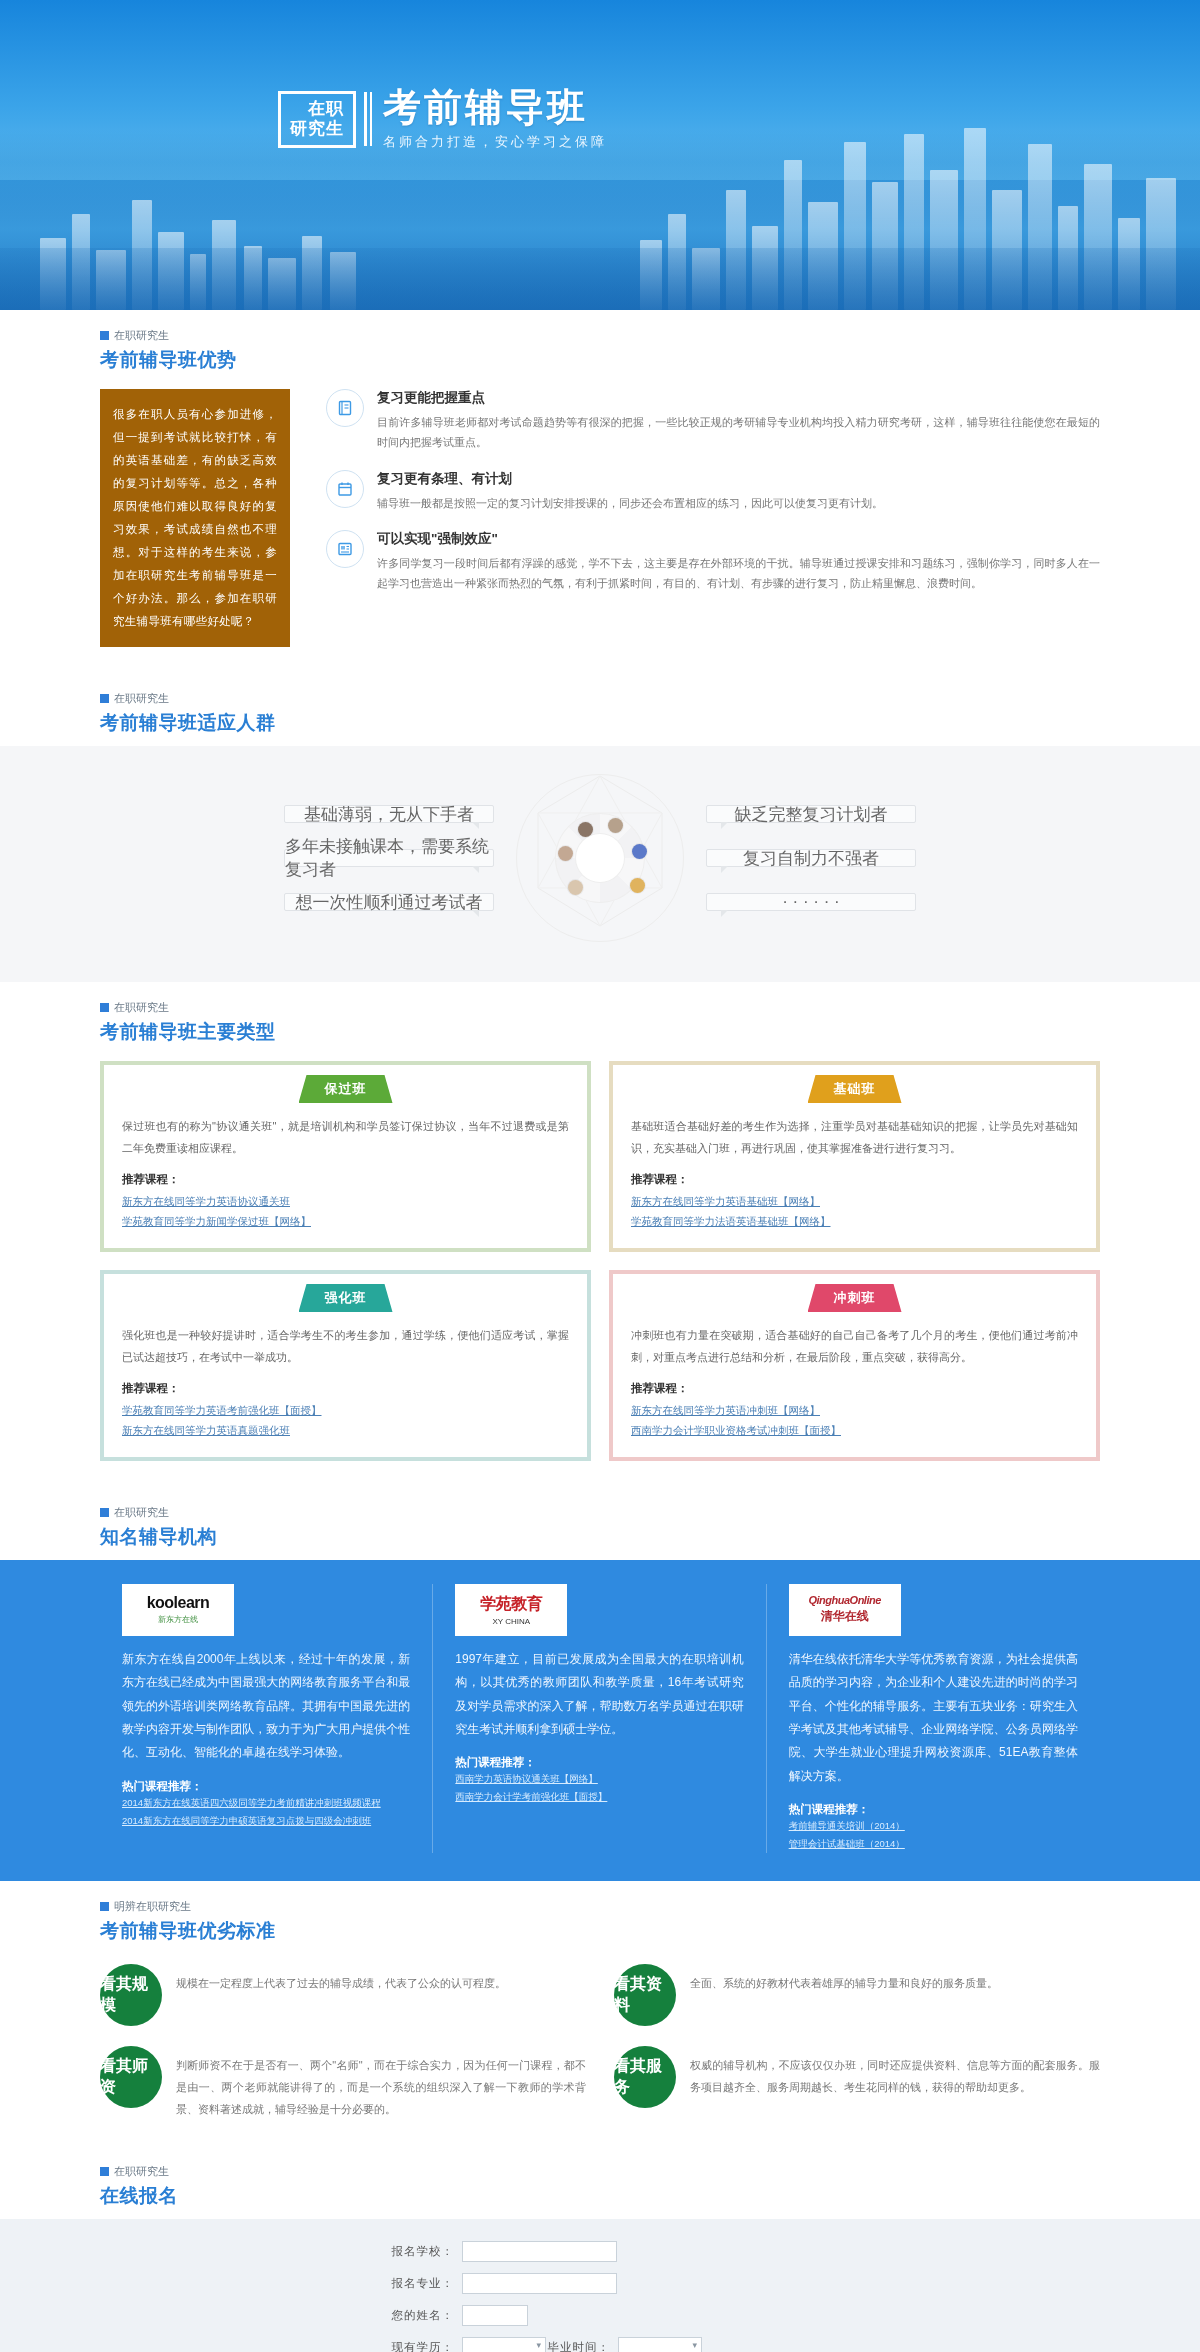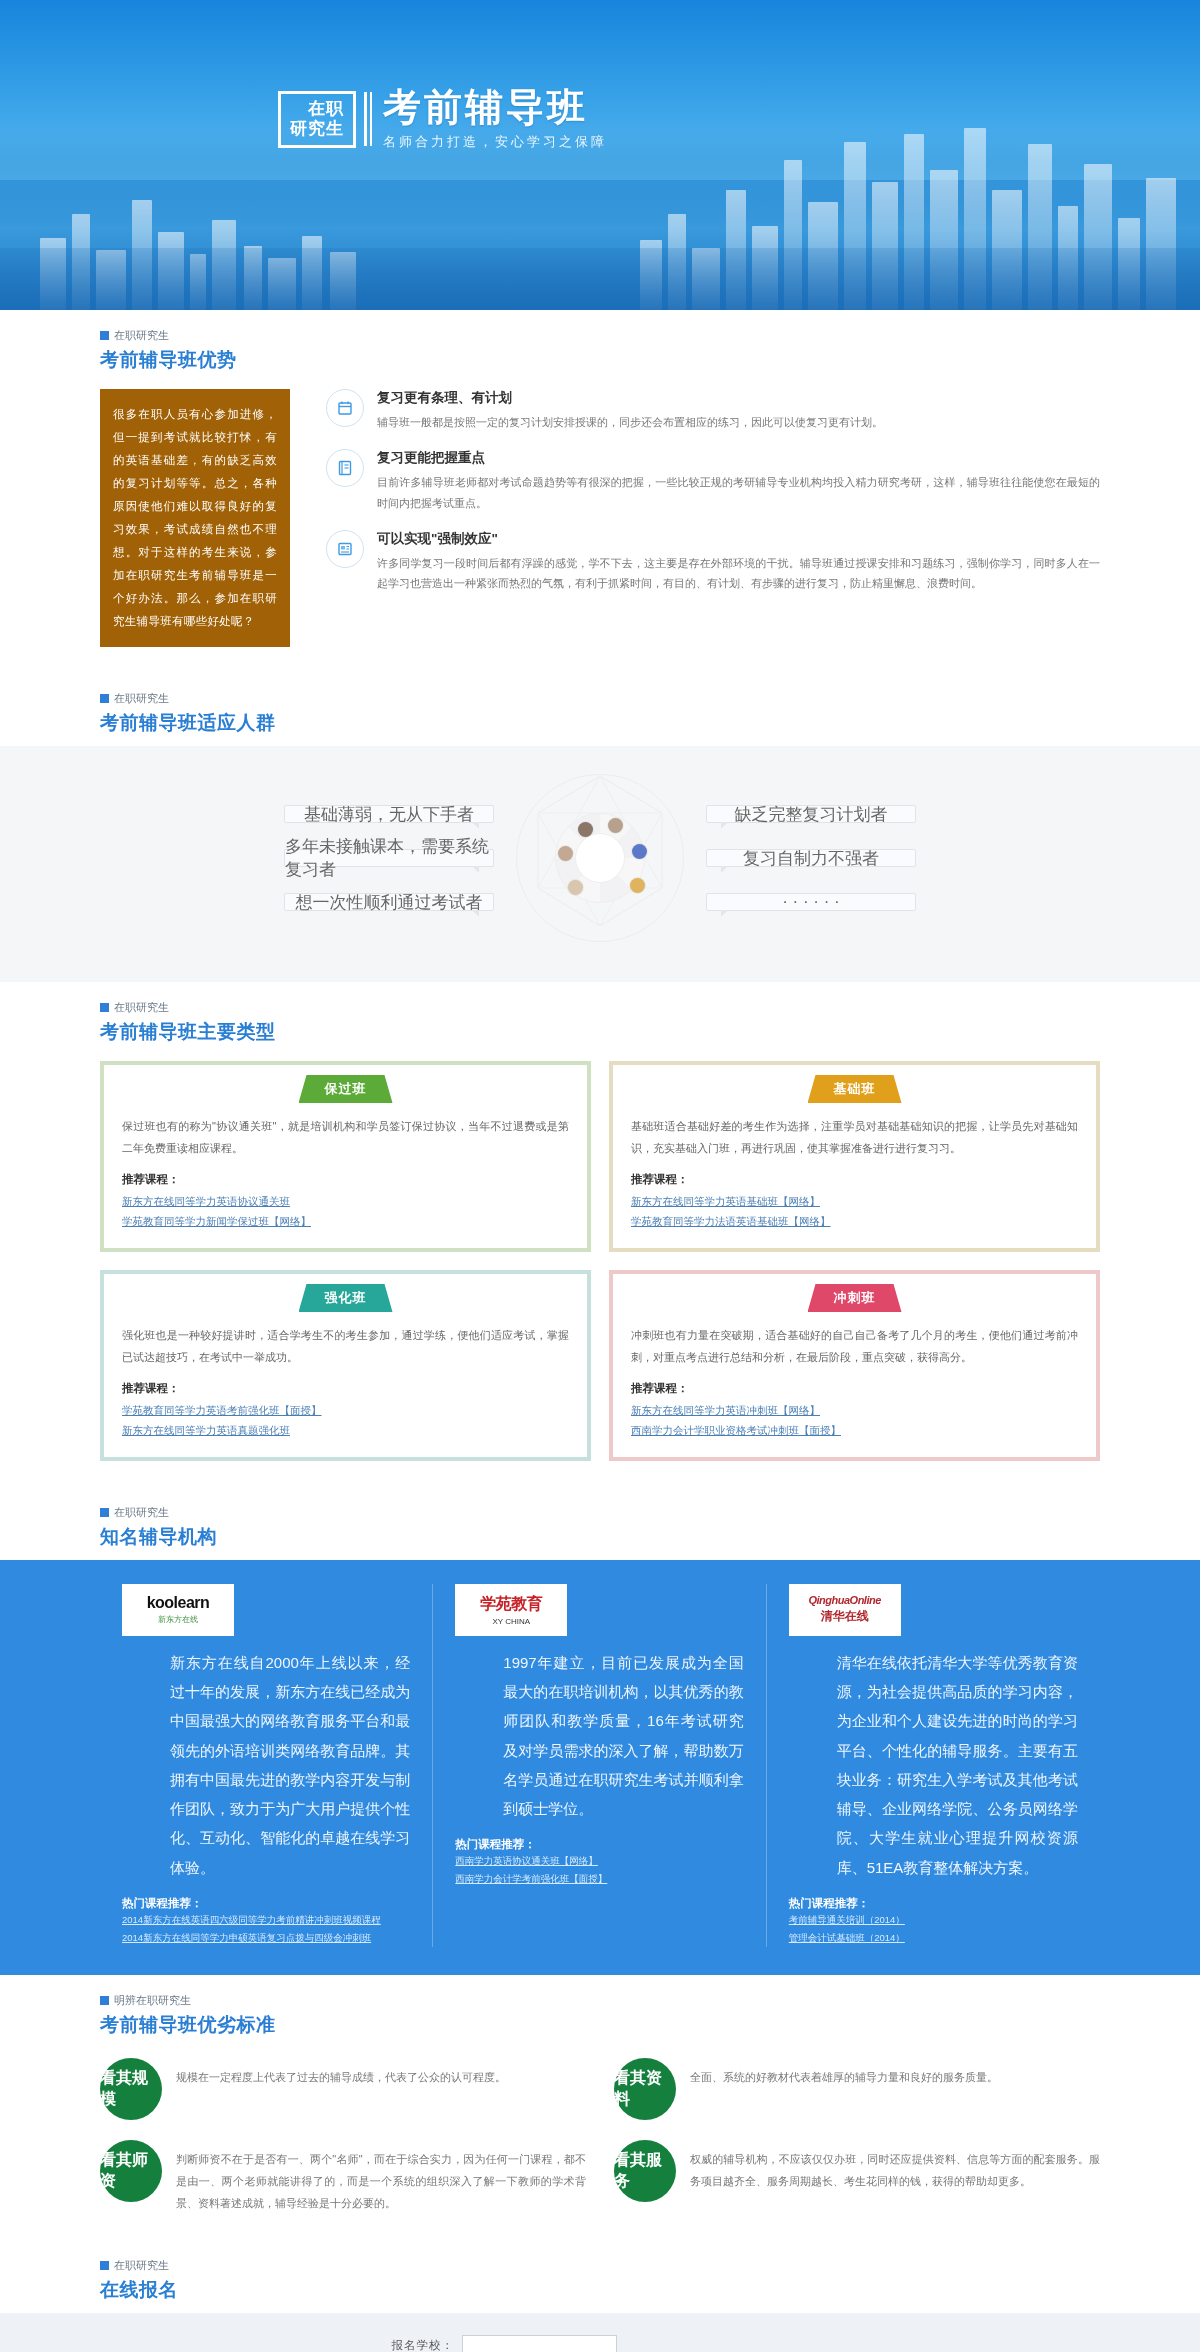--- a/index.html
+++ b/index.html
@@ -144,21 +144,21 @@
   .orgs { background:#2f8ae0; padding:24px 0 28px; }
   .orgs-grid { display:grid; grid-template-columns:1fr 1fr 1fr; }
   .org { padding:0 22px; border-right:1px solid rgba(255,255,255,.28); }
   .org:last-child { border-right:0; }
   .org-logo {
     width:112px; height:52px; background:#fff; display:flex; flex-direction:column;
     align-items:center; justify-content:center; margin-bottom:12px; overflow:hidden;
   }
   .org-logo .l1 { font-size:16px; font-weight:bold; letter-spacing:-.5px; }
   .org-logo .l2 { font-size:8px; margin-top:2px; }
-  .org-desc { color:#eef6ff; font-size:15px; line-height:1.95; text-align:justify;margin-left:48px; }
+  .org-desc { color:#eef6ff; font-size:12px; line-height:1.95; text-align:justify; }
   .org-hot { color:#fff; font-size:11.5px; font-weight:bold; margin-top:14px; }
   .org-links a { display:block; color:#d7ecff; font-size:9.5px; text-decoration:underline; line-height:1.9; cursor:pointer; }
 
   
   .std-grid { display:grid; grid-template-columns:1fr 1fr; gap:20px 28px; padding:10px 0 26px; }
   .std { display:flex; align-items:flex-start; }
   .std-circle {
     width:62px; height:62px; border-radius:50%; background:#15803d; color:#fff;
     display:flex; align-items:center; justify-content:center; flex:none;
     font-size:16px; font-weight:bold; margin-right:14px;font-family:Liberation Serif, serif;
@@ -243,44 +243,44 @@
         </div>
         <div class="sec-title">考前辅导班优势</div>
       </div>
       <div class="adv-row">
         <div class="adv-quote">很多在职人员有心参加进修，但一提到考试就比较打怵，有的英语基础差，有的缺乏高效的复习计划等等。总之，各种原因使他们难以取得良好的复习效果，考试成绩自然也不理想。对于这样的考生来说，参加在职研究生考前辅导班是一个好办法。那么，参加在职研究生辅导班有哪些好处呢？</div>
         <div class="adv-list">
 
           <div class="adv-item">
             <div class="adv-ico">
               <svg width="16" height="16" viewBox="0 0 16 16">
+                  <rect x="2.5" y="1.5" width="11" height="13" rx="1" fill="none" stroke="#3e9ae5" stroke-width="1.4"></rect>
+                  <line x1="5" y1="1.5" x2="5" y2="14.5" stroke="#3e9ae5" stroke-width="1.2"></line>
+                  <line x1="7.5" y1="5" x2="11.5" y2="5" stroke="#3e9ae5" stroke-width="1.1"></line>
+                  <line x1="7.5" y1="8" x2="11.5" y2="8" stroke="#3e9ae5" stroke-width="1.1"></line>
+                </svg>
+            </div>
+            <div class="adv-txt">
+              <h4>复习更能把握重点</h4>
+              <p>目前许多辅导班老师都对考试命题趋势等有很深的把握，一些比较正规的考研辅导专业机构均投入精力研究考研，这样，辅导班往往能使您在最短的时间内把握考试重点。</p>
+            </div>
+          </div>
+
+          <div class="adv-item">
+            <div class="adv-ico">
+              <svg width="16" height="16" viewBox="0 0 16 16">
                   <rect x="2" y="3" width="12" height="11" rx="1" fill="none" stroke="#3e9ae5" stroke-width="1.4"></rect>
                   <line x1="2" y1="6.5" x2="14" y2="6.5" stroke="#3e9ae5" stroke-width="1.4"></line>
                   <line x1="5" y1="1.5" x2="5" y2="4" stroke="#3e9ae5" stroke-width="1.4"></line>
                   <line x1="11" y1="1.5" x2="11" y2="4" stroke="#3e9ae5" stroke-width="1.4"></line>
                 </svg>
             </div>
             <div class="adv-txt">
               <h4>复习更有条理、有计划</h4>
               <p>辅导班一般都是按照一定的复习计划安排授课的，同步还会布置相应的练习，因此可以使复习更有计划。</p>
-            </div>
-          </div>
-
-          <div class="adv-item">
-            <div class="adv-ico">
-              <svg width="16" height="16" viewBox="0 0 16 16">
-                  <rect x="2.5" y="1.5" width="11" height="13" rx="1" fill="none" stroke="#3e9ae5" stroke-width="1.4"></rect>
-                  <line x1="5" y1="1.5" x2="5" y2="14.5" stroke="#3e9ae5" stroke-width="1.2"></line>
-                  <line x1="7.5" y1="5" x2="11.5" y2="5" stroke="#3e9ae5" stroke-width="1.1"></line>
-                  <line x1="7.5" y1="8" x2="11.5" y2="8" stroke="#3e9ae5" stroke-width="1.1"></line>
-                </svg>
-            </div>
-            <div class="adv-txt">
-              <h4>复习更能把握重点</h4>
-              <p>目前许多辅导班老师都对考试命题趋势等有很深的把握，一些比较正规的考研辅导专业机构均投入精力研究考研，这样，辅导班往往能使您在最短的时间内把握考试重点。</p>
             </div>
           </div>
 
           <div class="adv-item">
             <div class="adv-ico">
               <svg width="16" height="16" viewBox="0 0 16 16">
                   <rect x="2" y="2.5" width="12" height="11" rx="1" fill="none" stroke="#3e9ae5" stroke-width="1.4"></rect>
                   <rect x="4" y="5" width="4" height="3.5" fill="#3e9ae5" opacity=".7"></rect>
                   <line x1="9.5" y1="5.5" x2="12" y2="5.5" stroke="#3e9ae5" stroke-width="1.1"></line>
                   <line x1="9.5" y1="8" x2="12" y2="8" stroke="#3e9ae5" stroke-width="1.1"></line>

